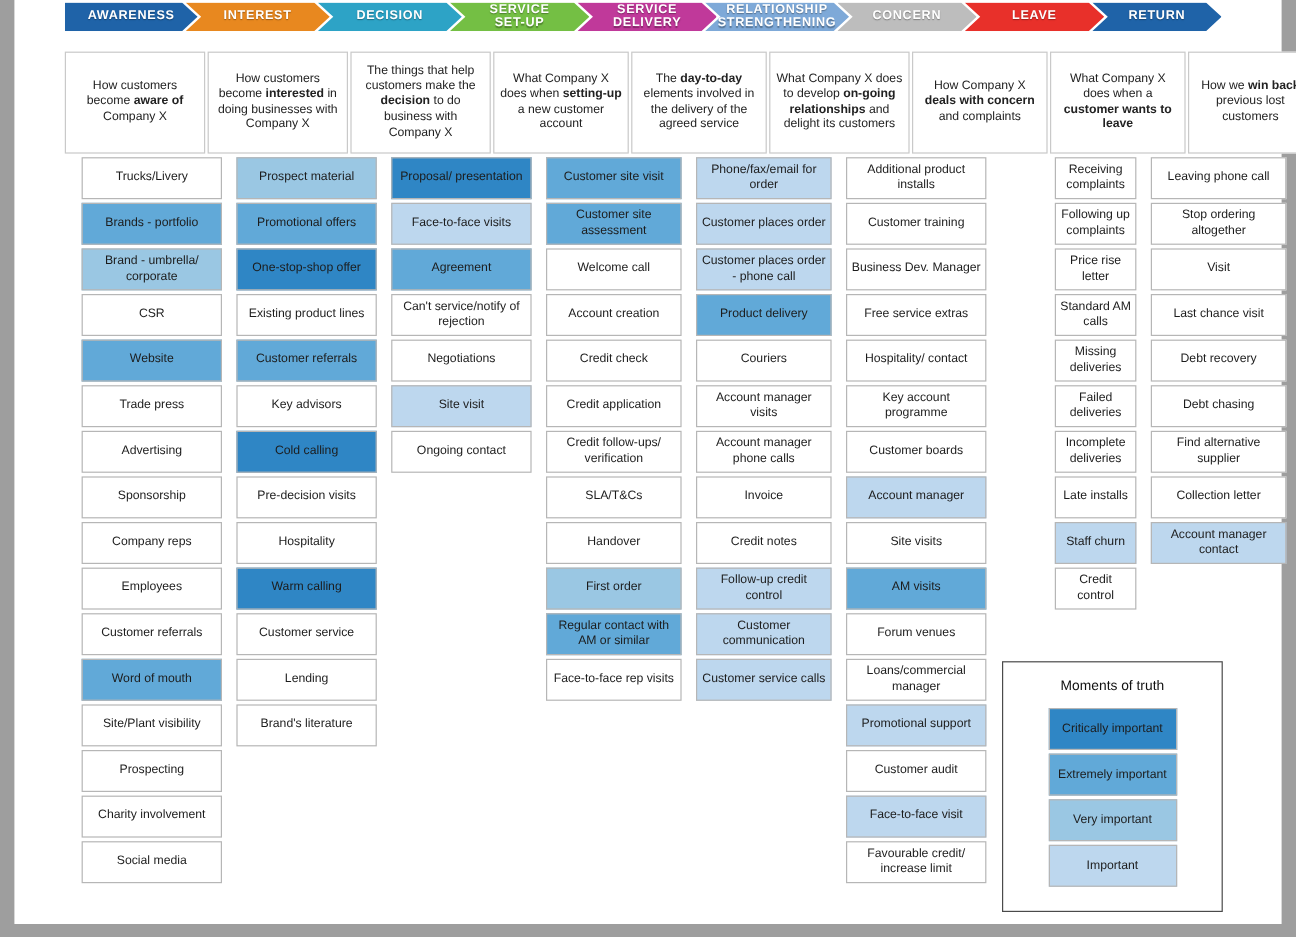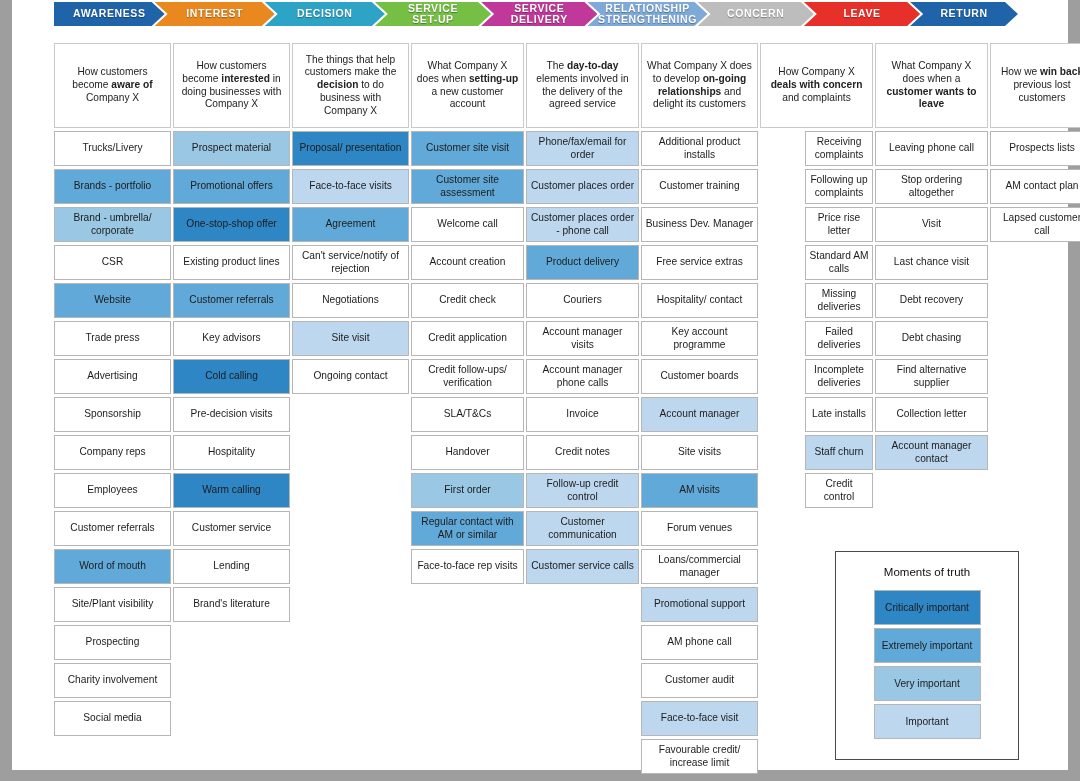--- a/index.html
+++ b/index.html
@@ -60,24 +60,24 @@
     font-size:10.2px;
     color:#222;
     line-height:1.25;
     padding:2px 4px;
   }
   .desc-cell b { font-weight:bold; }
 
   
   #grid {
     position:absolute;
-    left:42px; top:131px;
+    left:56px; top:131px;
     width:964px;
     display:flex;
-    gap:2px;
+    gap:12px;
     align-items:flex-start;
   }
   .col { display:flex; flex-direction:column; gap:3px; }
   .card {
     height:35px;
     border:1px solid #b6b6b6;
     display:flex; align-items:center; justify-content:center;
     text-align:center;
     font-size:10.2px;
     line-height:1.2;
@@ -260,21 +260,20 @@
         <div class="card lvl0">Free service extras</div>
         <div class="card lvl0">Hospitality/ contact</div>
         <div class="card lvl0">Key account programme</div>
         <div class="card lvl0">Customer boards</div>
         <div class="card lvl1">Account manager</div>
         <div class="card lvl0">Site visits</div>
         <div class="card lvl3">AM visits</div>
         <div class="card lvl0">Forum venues</div>
         <div class="card lvl0">Loans/commercial manager</div>
         <div class="card lvl1">Promotional support</div>
-        <div class="card lvl0">AM phone call</div>
         <div class="card lvl0">Customer audit</div>
         <div class="card lvl1">Face-to-face visit</div>
         <div class="card lvl0">Favourable credit/ increase limit</div>
       </div>
       <div class="col" style="width: 113px; flex: 0 0 113px; padding-left: 45px;">
         <div class="card lvl0">Receiving complaints</div>
         <div class="card lvl0">Following up complaints</div>
         <div class="card lvl0">Price rise letter</div>
         <div class="card lvl0">Standard AM calls</div>
         <div class="card lvl0">Missing deliveries</div>

